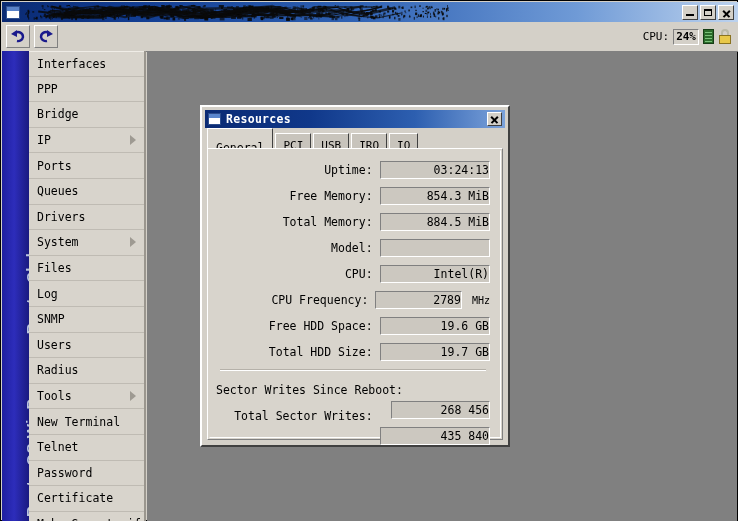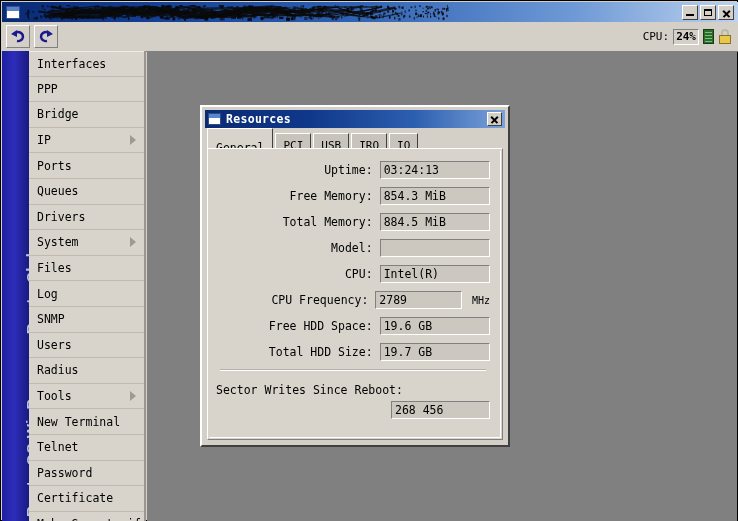--- a/index.html
+++ b/index.html
@@ -123,21 +123,21 @@
     border-right:1px solid #fff;border-bottom:1px solid #fff;box-sizing:border-box;
     padding:10px 10px 0 6px;}
 
   .row{display:flex;align-items:center;margin-bottom:8px;height:18px;}
   .row .flabel{width:168px;text-align:right;font-size:11.5px;color:#000;
     padding-right:7px;white-space:nowrap;}
   .row .fval{height:18px;background:#ccc8c0;
     border-top:1px solid #808080;border-left:1px solid #808080;
     border-right:1px solid #fff;border-bottom:1px solid #fff;
     box-sizing:border-box;font-size:11.5px;color:#000;
-    line-height:16px;padding-left:3px;white-space:nowrap;overflow:hidden;}
+    line-height:16px;padding-left:3px;white-space:nowrap;overflow:hidden;text-align:right;}
   .w-wide .fval{width:118px;}
   .w-unit .fval{width:95px;}
   .row .unit{font-size:10px;color:#000;margin-left:10px;}
   .sep{height:1px;background:#b5b1a9;margin:8px 4px 10px 4px;border-bottom:1px solid #fff;}
   .row.sector .flabel{width:168px;}
   .row.sector .fval{width:118px;margin-top:40px;}
 </style>
 </head>
 <body>
 
@@ -894,20 +894,24 @@
                 <div class="flabel">Total HDD Size:</div>
                 <div class="fval">19.7 GB</div>
               </div>
             </div>
           <div class="sep"></div>
           <div id="sectorfields">
               <div class="row sector">
                 <div class="flabel">Sector Writes Since Reboot:</div>
                 <div class="fval">268 456</div>
               </div>
+              <div class="row sector">
+                <div class="flabel">Total Sector Writes:</div>
+                <div class="fval">435 840</div>
+              </div>
             </div>
         </div>
       </div>
 
     </div>
   </div>
 
 </div>
 
 </body></html>

